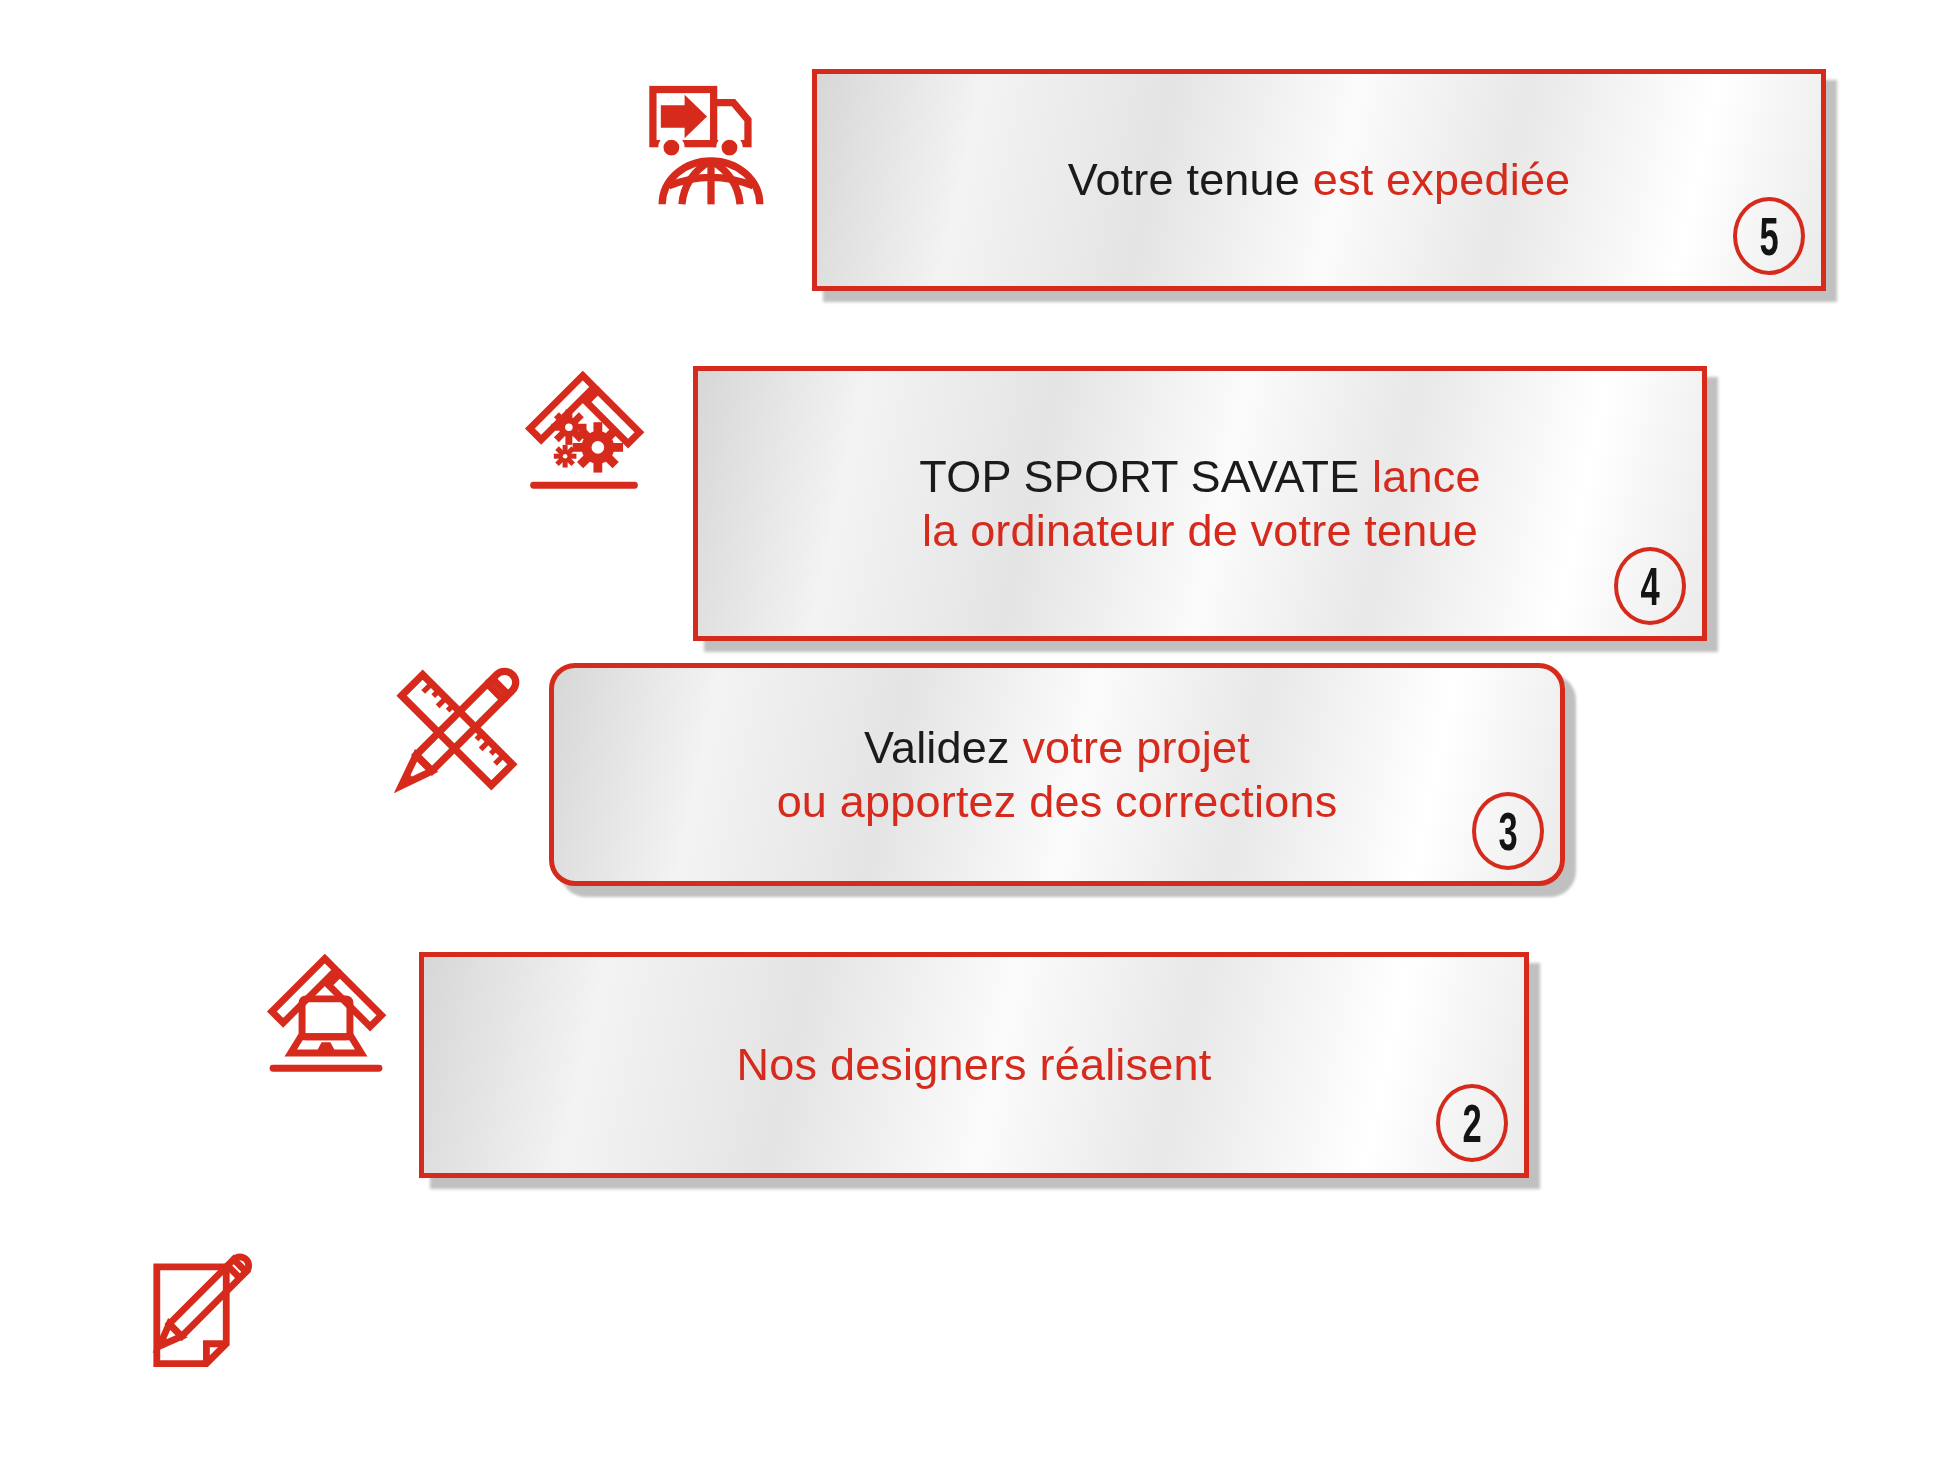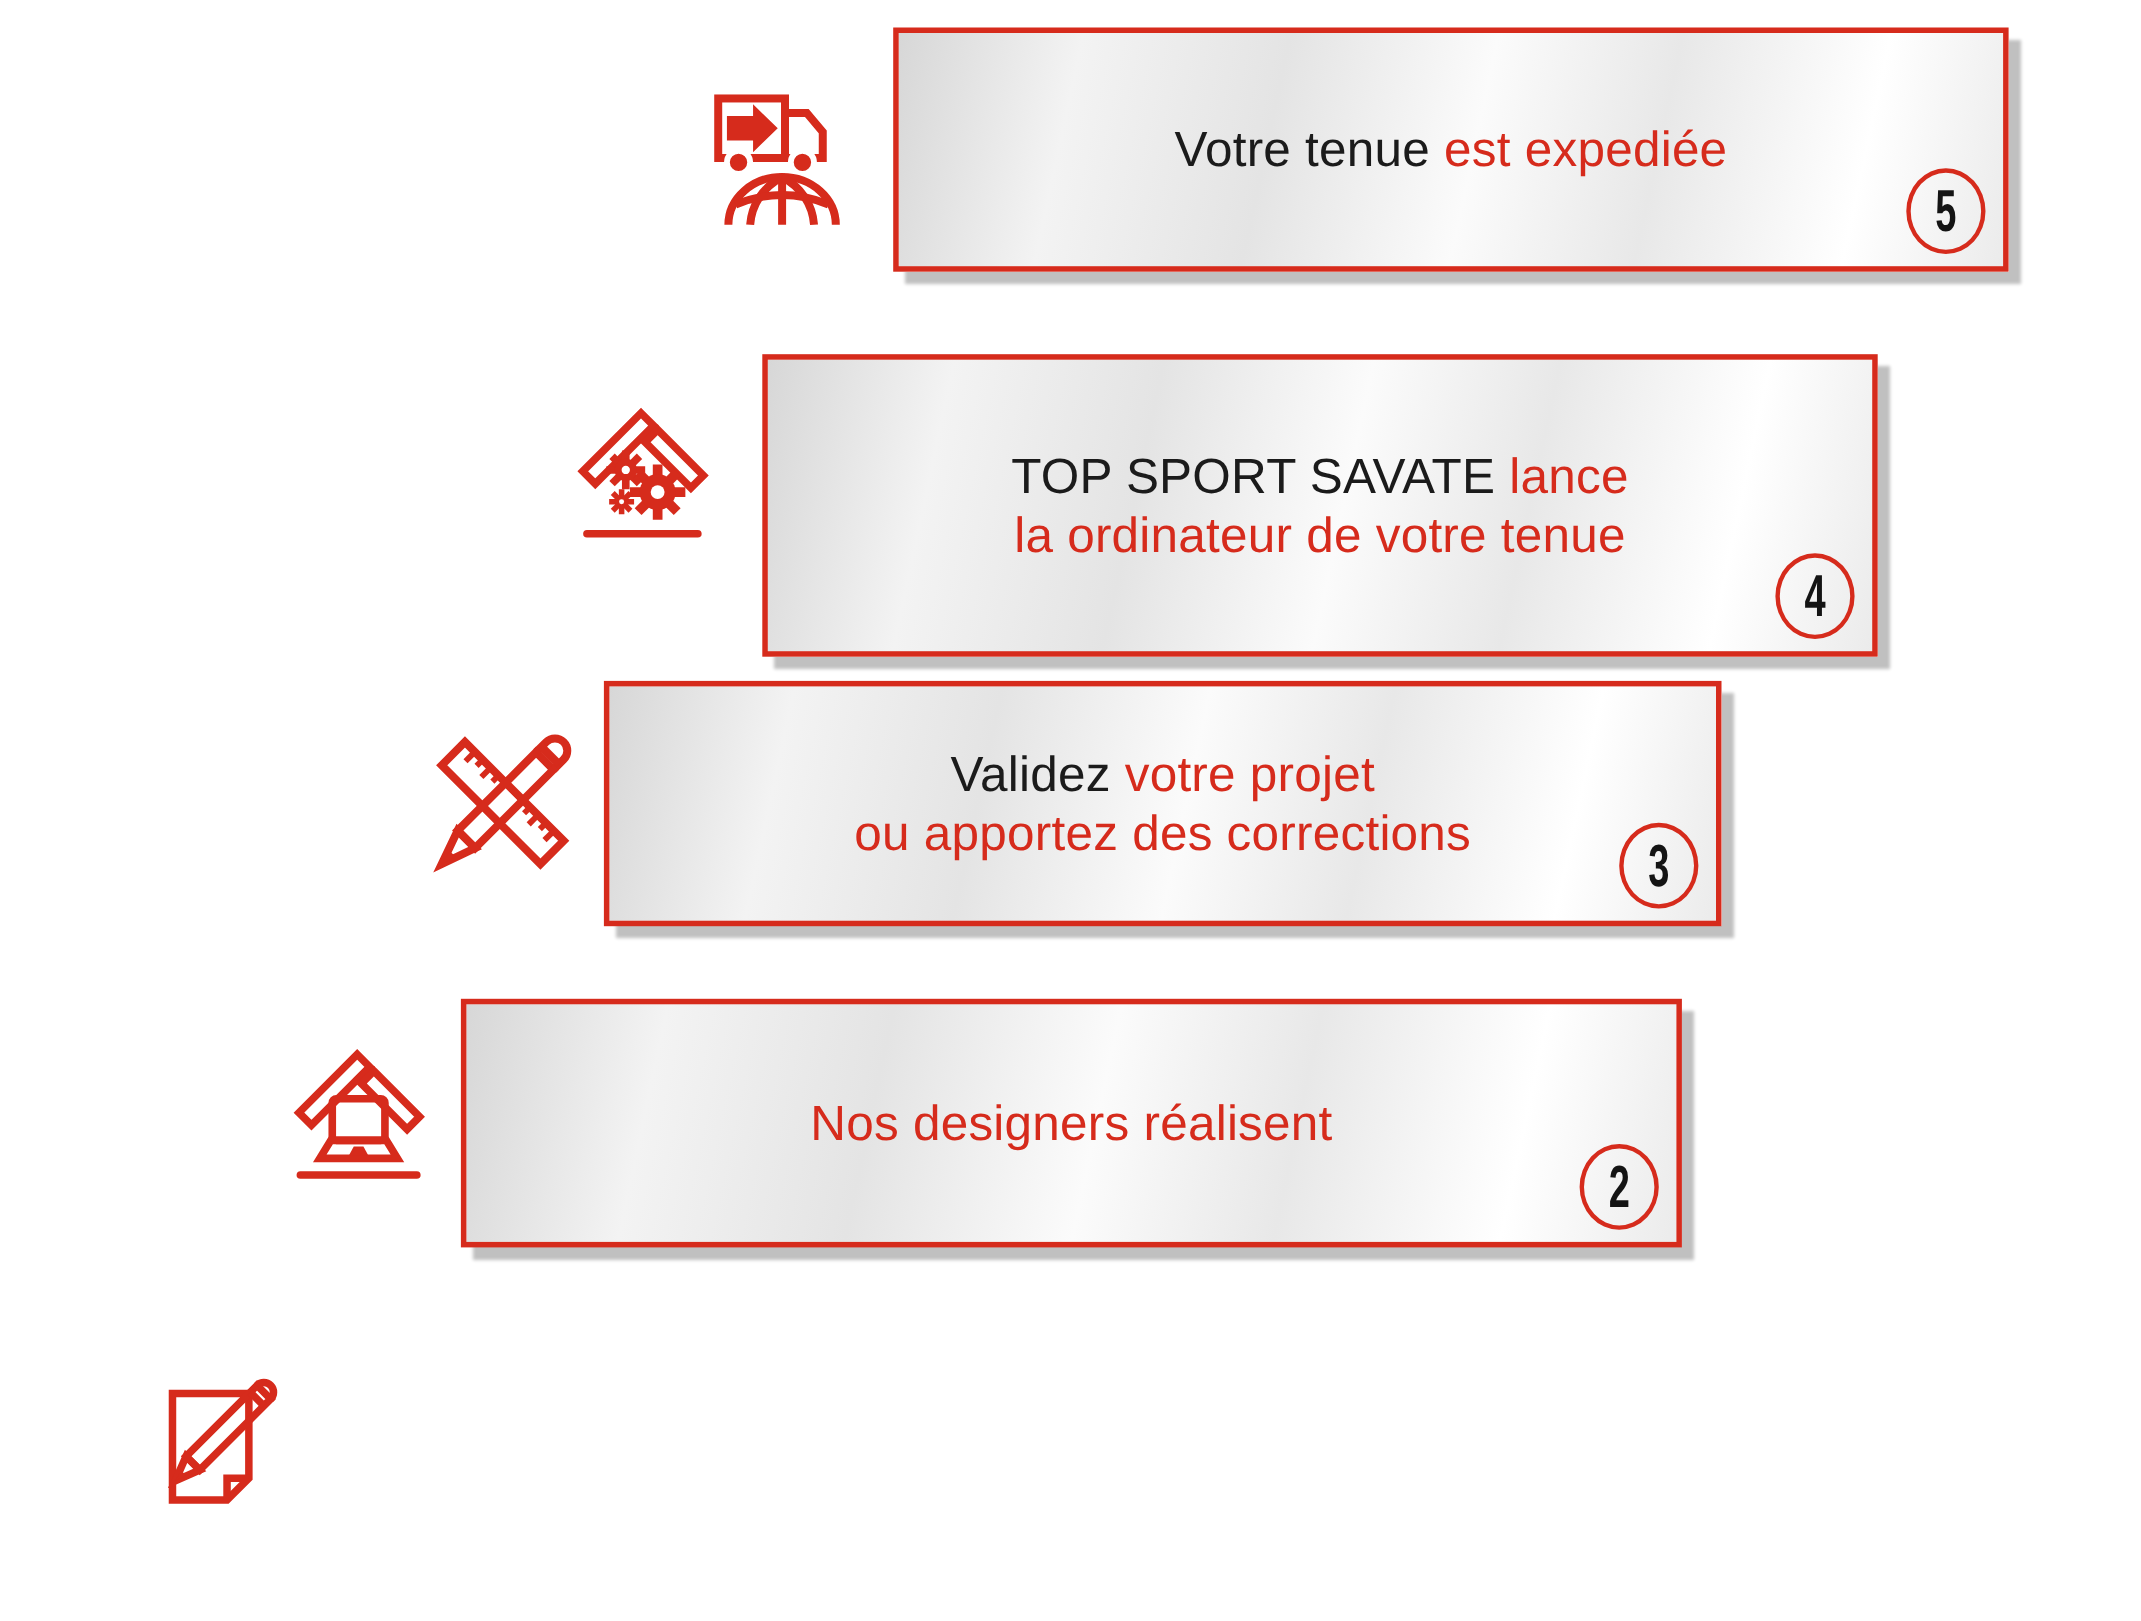--- a/index.html
+++ b/index.html
@@ -21,20 +21,21 @@
     box-sizing:border-box;
     border:5px solid var(--red);
     background:linear-gradient(102deg,
       #d7d7d7 0%, #f3f3f3 16%, #e4e4e4 34%,
       #fbfbfb 52%, #e8e8e8 68%, #ffffff 86%, #ebebeb 100%);
     box-shadow:11px 11px 3px var(--shadow);
     display:flex;
     flex-direction:column;
     align-items:center;
     justify-content:center;
+    margin-top:44px;
   }
   .line{
     font-size:45px;
     line-height:54px;
     white-space:pre-wrap;
     text-align:center;
     letter-spacing:0.2px;
   }
   .seg-black{color:var(--black);}
   .seg-red{color:var(--red);}
@@ -163,21 +164,21 @@
       </g>
       <g class="ic">
         <path d="M73,15 L85,27 L31,81 L19,69 Z"></path>
         <path d="M73,15 L80,8 a8.2,8.2 0 0 1 12,12 L85,27"></path>
         <path d="M77,11.5 L89,23.5"></path>
         <path d="M19,69 L31,81 L8,92 Z"></path>
       </g>
       <path class="icf" d="M8,92 l5.5,-9 l4,4 z"></path>
     </svg>
   </div>
-  <section class="panel" style="left:549px;top:619px;width:1016px;height:223px;">
+  <section class="panel" style="left:549px;top:619px;width:1016px;height:223px;border-radius:26px;">
     <div class="line"><span class="seg-black">Validez </span><span class="seg-red">votre projet</span></div>
     <div class="line"><span class="seg-red">ou apportez des corrections</span></div>
     <div class="badge">
       <span class="badge-num">3</span>
     </div>
   </section>
 
   <div class="icon" style="left:263px;top:951px;width:126px;height:126px;">
     <svg viewBox="0 0 100 100">
       <g class="ic">

